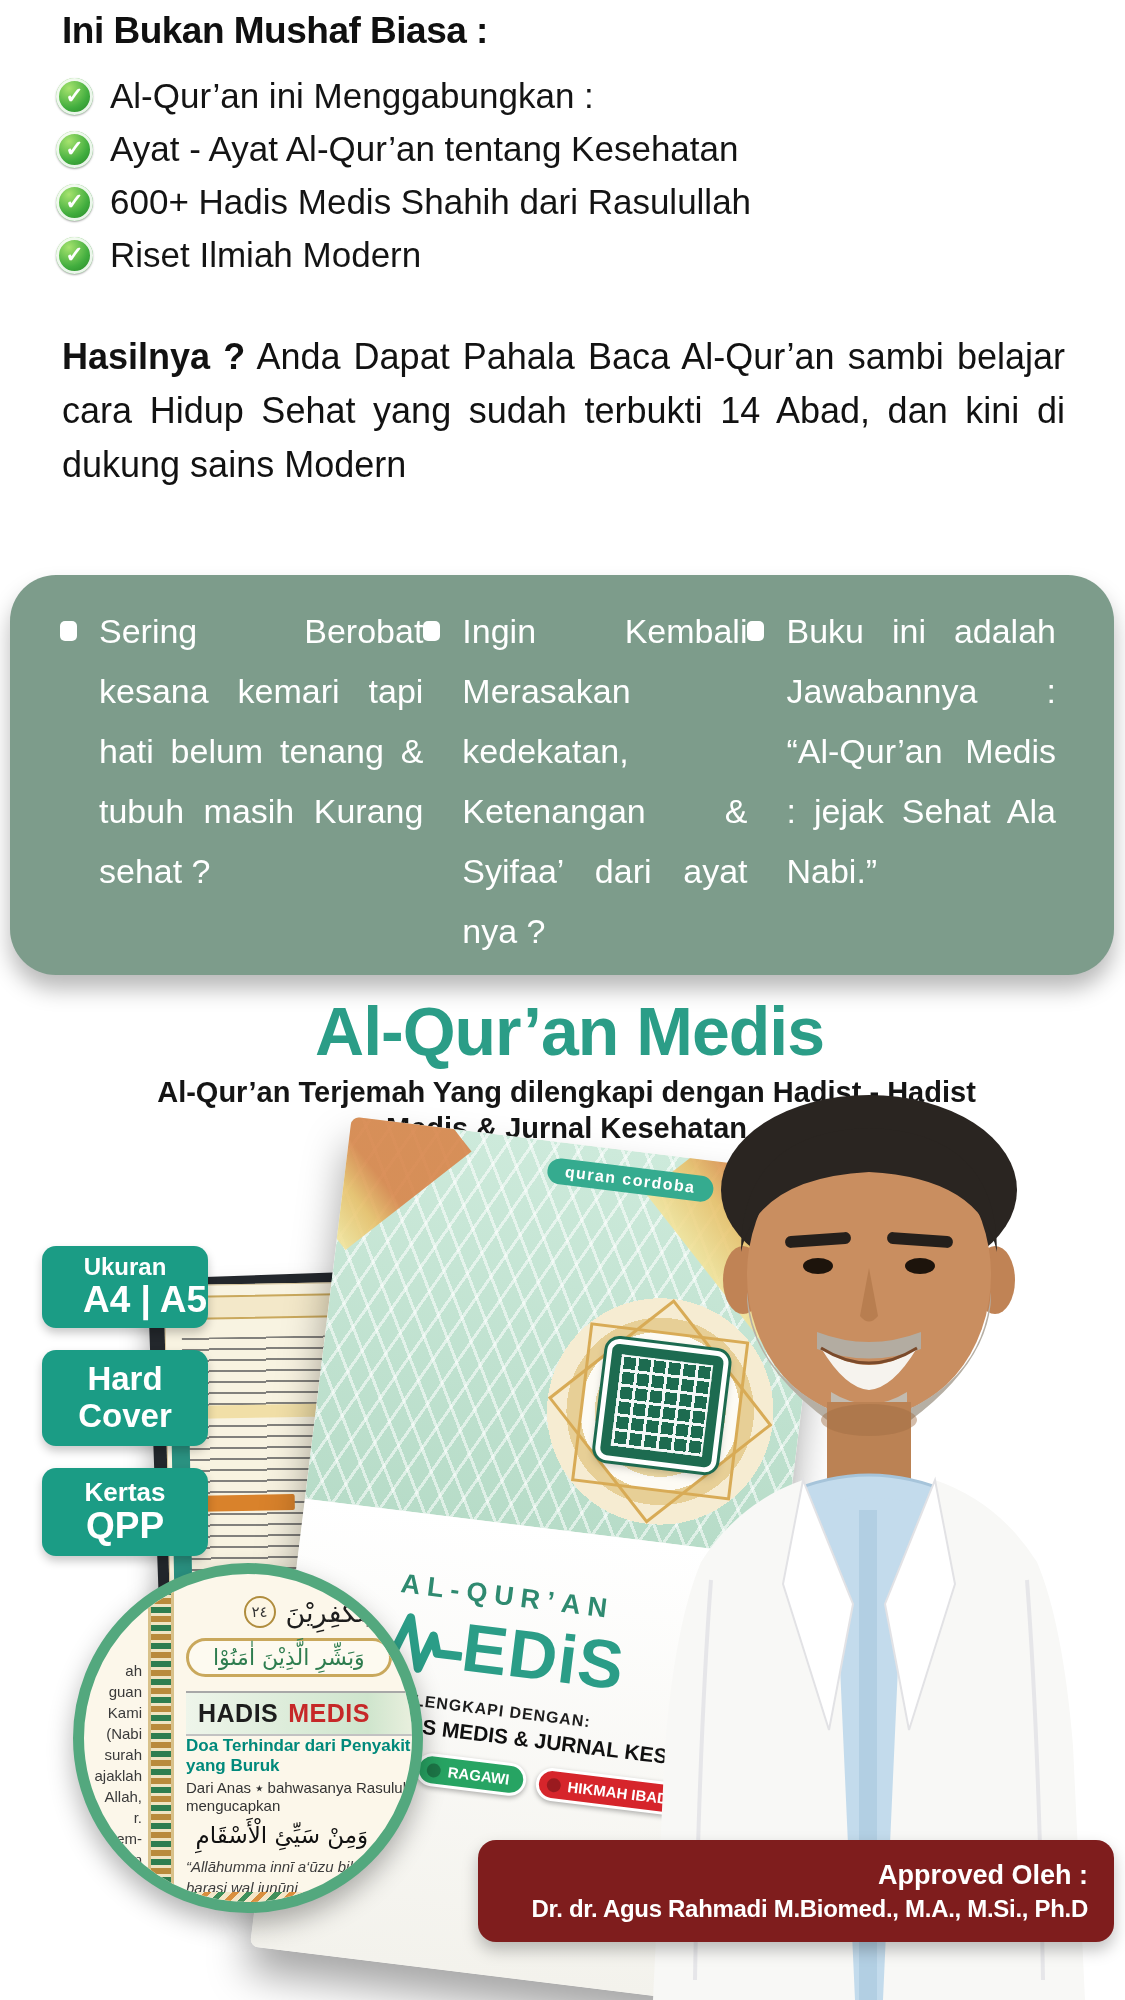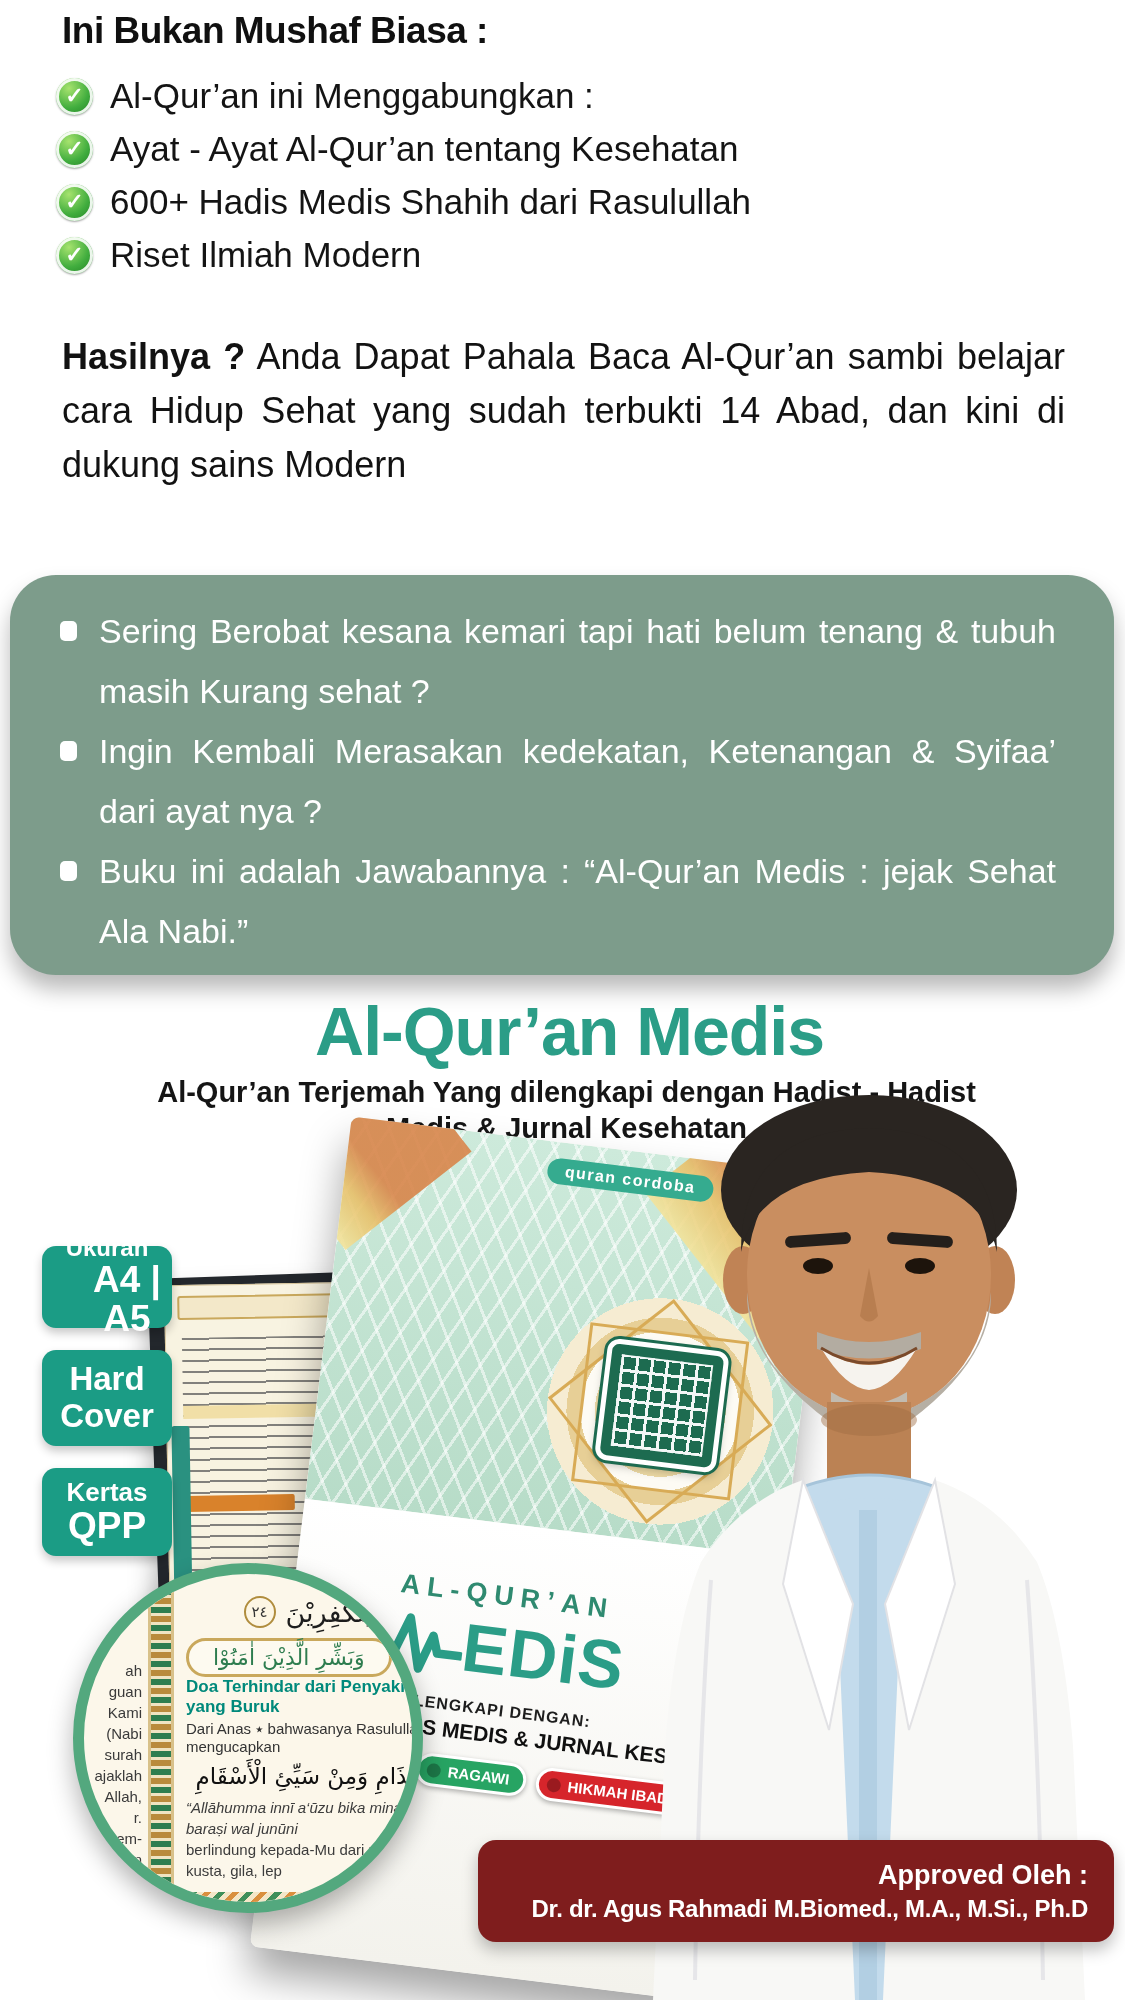--- a/index.html
+++ b/index.html
@@ -21,34 +21,34 @@
     font-size:22px; font-weight:700; }
 
   
   .result-para { position:absolute; left:62px; top:330px; width:1003px; font-size:36px;
     line-height:54px; color:#121212; text-align:justify; font-weight:500; }
   .result-lead { font-weight:800; }
 
   
   .pain-box { position:absolute; left:10px; top:575px; width:1104px; height:400px;
     background:#7d9c8b; border-radius:46px; box-shadow:0 14px 22px rgba(0,0,0,.28);
-    padding:26px 58px 0 50px; display:flex; flex-direction:column; }
+    padding:26px 58px 0 50px; display:flex; flex-direction:row; }
   .pain-item { display:flex; gap:22px; }
   .bullet-icon { flex:0 0 auto; width:17px; height:20px; background:#fff; border-radius:5px; margin-top:20px; }
   .pain-text { font-size:34px; line-height:60px; color:#fff; font-weight:500; text-align:justify; }
 
   
   .product-title { position:absolute; left:14px; right:0; top:992px; text-align:center;
     font-size:68px; font-weight:800; color:#2b9d87; letter-spacing:-1px; white-space:nowrap; }
   .product-subtitle { position:absolute; left:8px; right:0; top:1074px; text-align:center;
     font-size:29px; font-weight:700; color:#151515; line-height:36px; }
   .product-subtitle span { display:block; }
 
   
-  .spec-badge { position:absolute; left:42px; width:130px; background:#1b9c85; border-radius:14px;
+  .spec-badge { position:absolute; left:42px; width:166px; background:#1b9c85; border-radius:14px;
     color:#fff; text-align:center; z-index:4; box-shadow:0 5px 10px rgba(0,0,0,.22);
     display:flex; flex-direction:column; justify-content:center; }
   .badge-ukuran { top:1246px; height:82px; }
   .badge-cover  { top:1350px; height:96px; }
   .badge-kertas { top:1468px; height:88px; }
   .spec-line1 { font-size:24px; font-weight:700; line-height:1.1; }
   .badge-ukuran .spec-line2 { font-size:37px; font-weight:800; line-height:1.05;margin-left:40px; }
   .badge-cover .spec-line1, .badge-cover .spec-line2 { font-size:33px; font-weight:800; line-height:1.12; }
   .badge-kertas .spec-line1 { font-size:26px; }
   .badge-kertas .spec-line2 { font-size:37px; font-weight:700; line-height:1.05; }
@@ -322,20 +322,24 @@
       <span>em-</span>
       <span>an</span>
     </div>
     <div class="mag-ornament"></div>
     <div class="mag-content">
       <div class="mag-arabic1">
         <span>اَعَدَّتْ لِلْكٰفِرِيْنَ</span>
         <span class="ayah-medallion">٢٤</span>
       </div>
       <div class="cartouche">وَبَشِّرِ الَّذِيْنَ اٰمَنُوْا</div>
+      <div class="hadis-bar">
+        <span class="hadis-black">HADIS</span>
+        <span class="hadis-red">MEDIS</span>
+      </div>
       <div class="doa-title">Doa Terhindar dari Penyakit yang Buruk</div>
       <div class="doa-source">Dari Anas ٭ bahwasanya Rasulullah ٭ mengucapkan</div>
       <div class="mag-arabic2">الْجُذَامِ وَمِنْ سَيِّئِ الْأَسْقَامِ</div>
       <div class="translit">
         <span class="t1">“Allāhumma innī a‘ūzu bika minal baraṣi wal junūni</span>
         <span class="t2">berlindung kepada-Mu dari penyakit kusta, gila, lep</span>
 
       </div>
       
       

